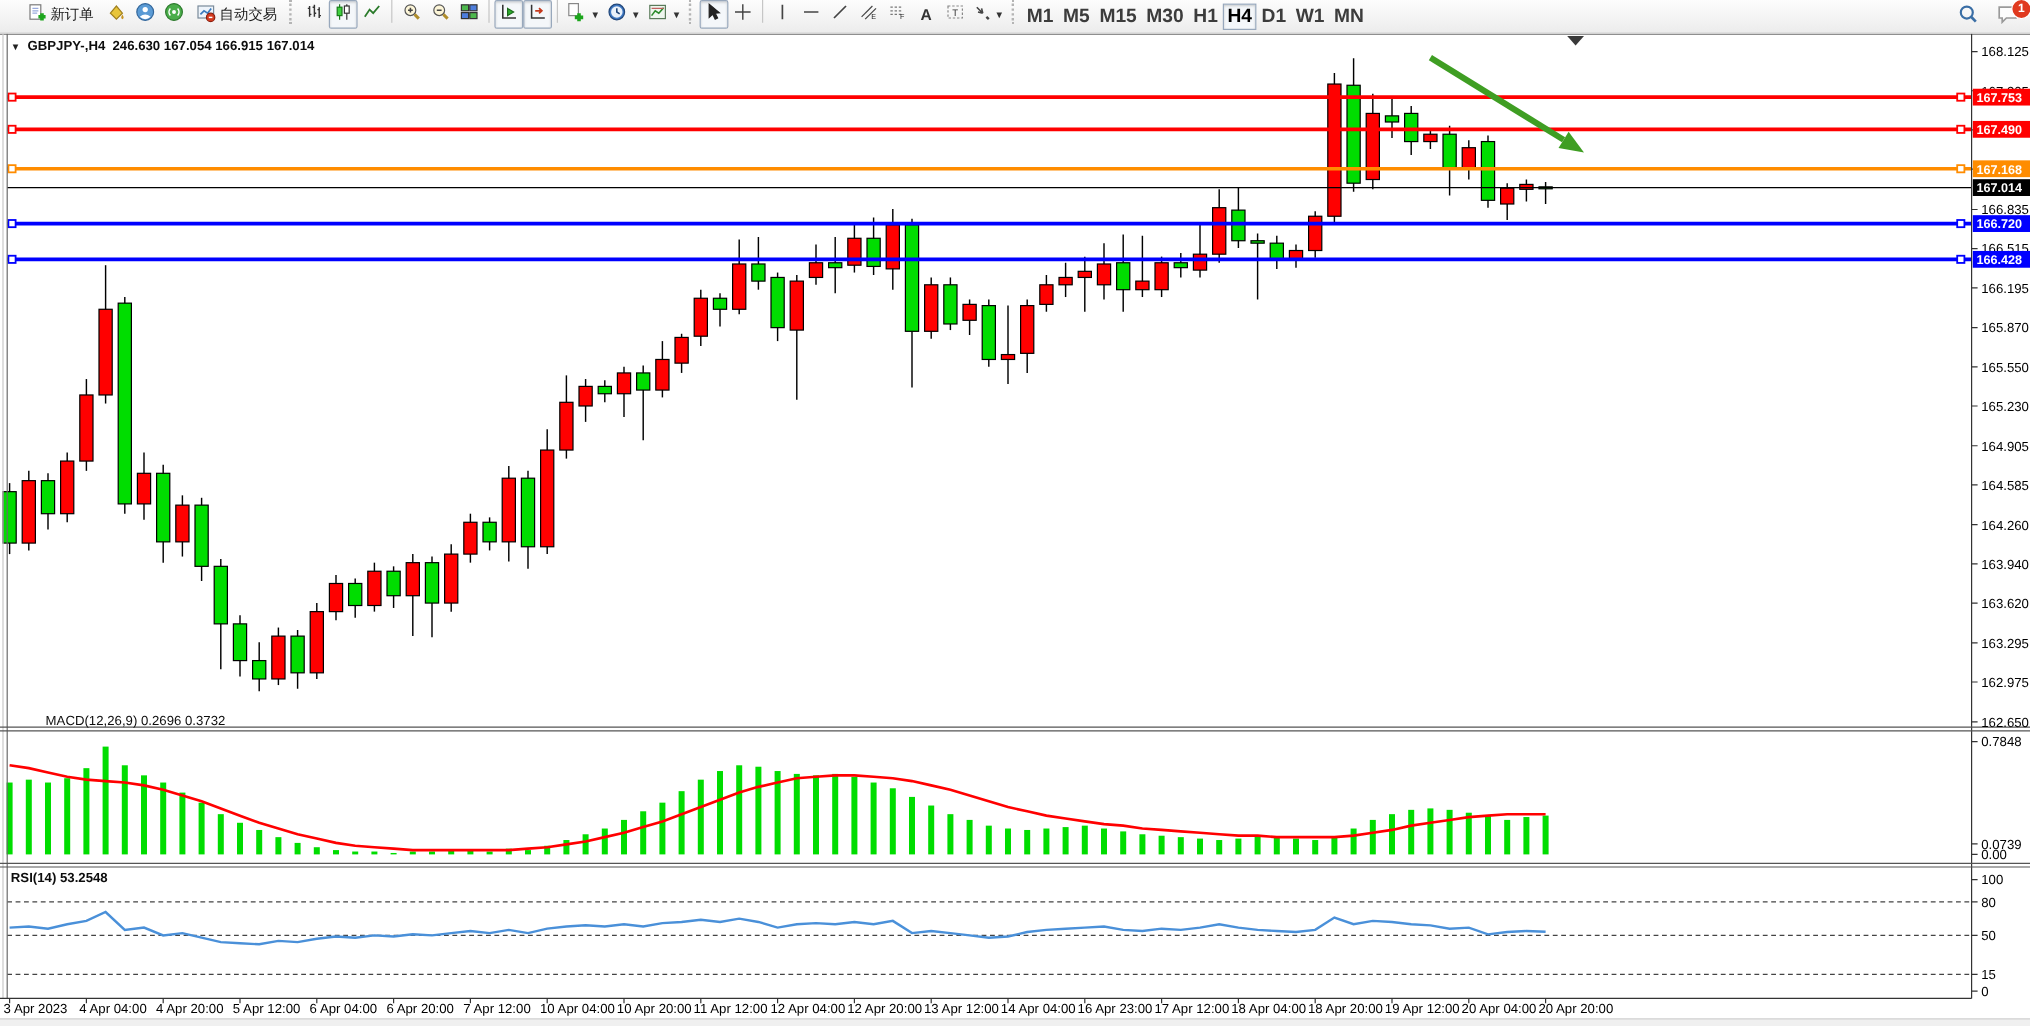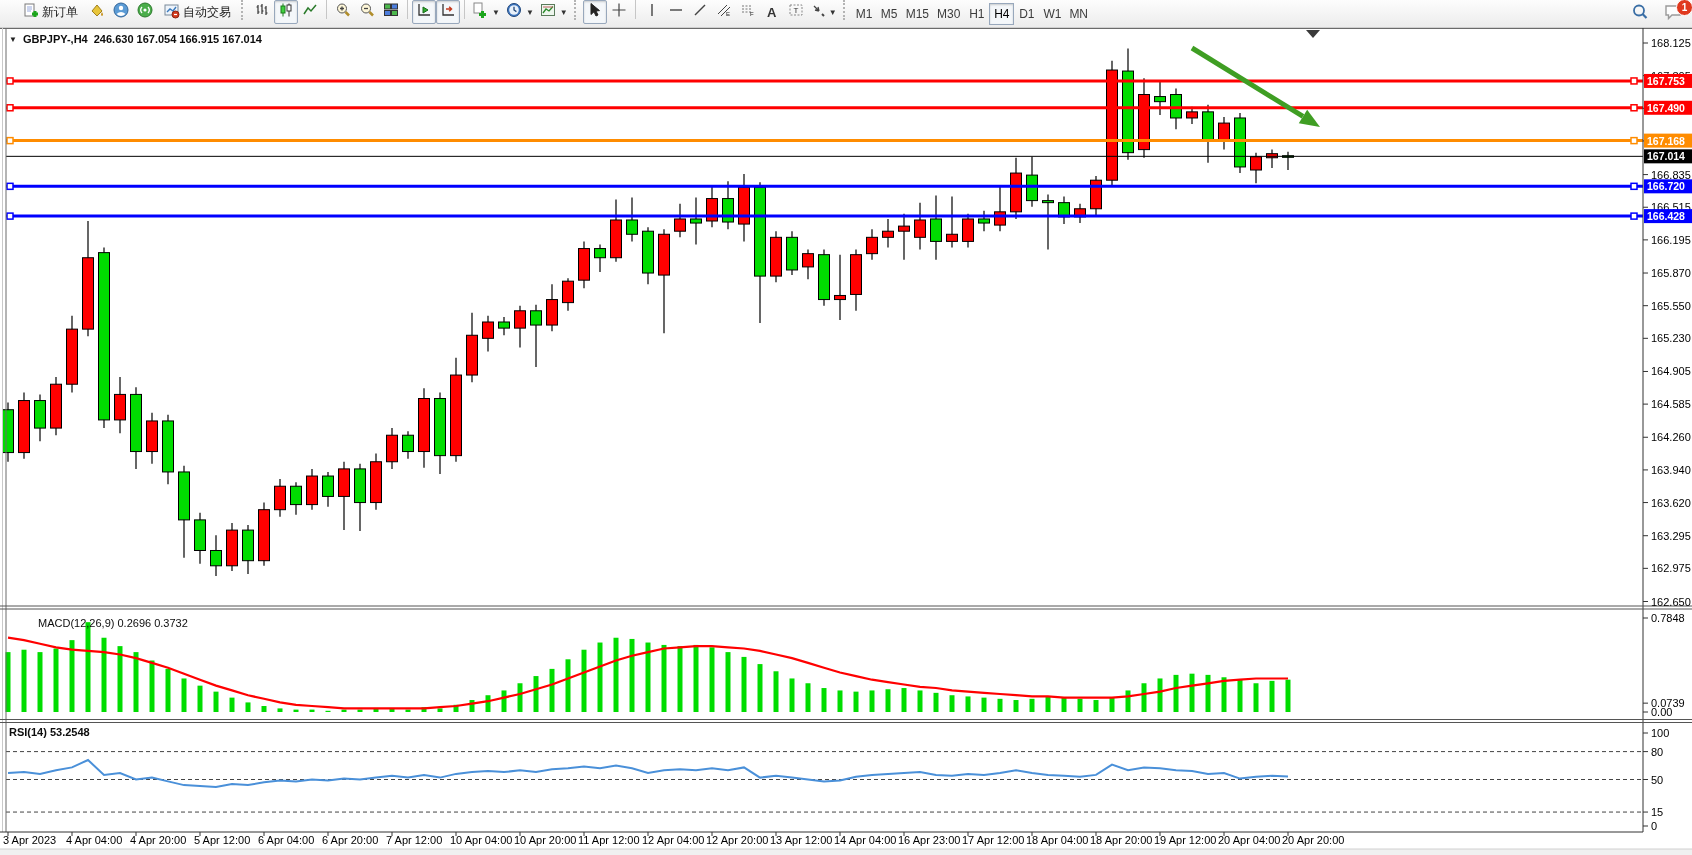--- a/index.html
+++ b/index.html
@@ -6,31 +6,31 @@
   body{width:1692px;height:855px;overflow:hidden;font-family:"Liberation Sans",sans-serif;background:#fff;position:relative;}
   
   .toolbar{position:absolute;top:0;left:0;width:1692px;height:28px;background:linear-gradient(#fdfdfd,#ececec);border-bottom:1px solid #cfcfcf;display:flex;padding:0 16px;box-sizing:border-box;z-index:5;}
   .tb-btn{height:24px;min-width:24px;display:flex;align-items:center;justify-content:center;border:1px solid transparent;border-radius:2px;gap:3px;padding:0 2px;box-sizing:border-box;cursor:default;}
   .tb-btn.labeled{padding:0 6px;font-size:12px;color:#1a1a1a;white-space:nowrap;}
   .tb-btn.active{border-color:#98a8bc;background:#f4f7fa;box-shadow:inset 0 1px 2px rgba(0,0,0,.18);}
   .sep{width:1px;height:19px;background:#c6c6c6;margin:0 4px;flex:none;}
   .grip{width:2px;height:20px;border-left:2px dotted #b4b4b4;margin:0 5px 0 3px;flex:none;}
   .caret{font-size:8px;color:#333;margin-left:1px;}
   .tf-box{display:flex;align-items:center;}
-  .tf-btn{min-width:25px;height:22px;font-size:12px;font-weight:normal;color:#3c3c3c;display:flex;align-items:center;justify-content:center;border:1px solid transparent;padding:0 3px;box-sizing:border-box;}
+  .tf-btn{min-width:25px;height:22px;font-size:16px;font-weight:bold;color:#3c3c3c;display:flex;align-items:center;justify-content:center;border:1px solid transparent;padding:0 3px;box-sizing:border-box;}
   .tf-btn.active{border-color:#98a8bc;background:#f4f7fa;box-shadow:inset 0 1px 2px rgba(0,0,0,.18);color:#000;}
   .tb-right{position:absolute;right:6px;top:0;height:28px;display:flex;align-items:center;gap:8px;}
   .badge{position:absolute;top:-4px;right:-8px;background:#e0391e;color:#fff;font-size:10px;font-weight:bold;width:15px;height:15px;border-radius:50%;display:flex;align-items:center;justify-content:center;border:1px solid #fff;}
   
   .chart-window{position:absolute;top:28px;left:0;width:1692px;height:827px;background:#fff;}
   .chart-window svg{position:absolute;top:0;left:0;}
   .ovl{position:absolute;font-size:11px;color:#0d0d0d;white-space:nowrap;z-index:3;pointer-events:none;}
   .ttl{left:9px;top:5px;font-weight:bold;display:flex;gap:6px;align-items:center;}
   .ttl .tri{font-size:8px;color:#222;}
-  .macd-lbl{left:9px;top:589px;padding-left:29px;}
+  .macd-lbl{left:9px;top:567px;padding-left:29px;}
   .rsi-lbl{left:9px;top:698px;font-weight:bold;}
 </style>
 </head>
 <body>
 
 <div class="toolbar">
   <div class="tb-btn labeled">
     <span>
       <svg width="16" height="16">
           <rect x="2" y="1" width="9" height="12" fill="#fff" stroke="#7a7a7a"></rect>

